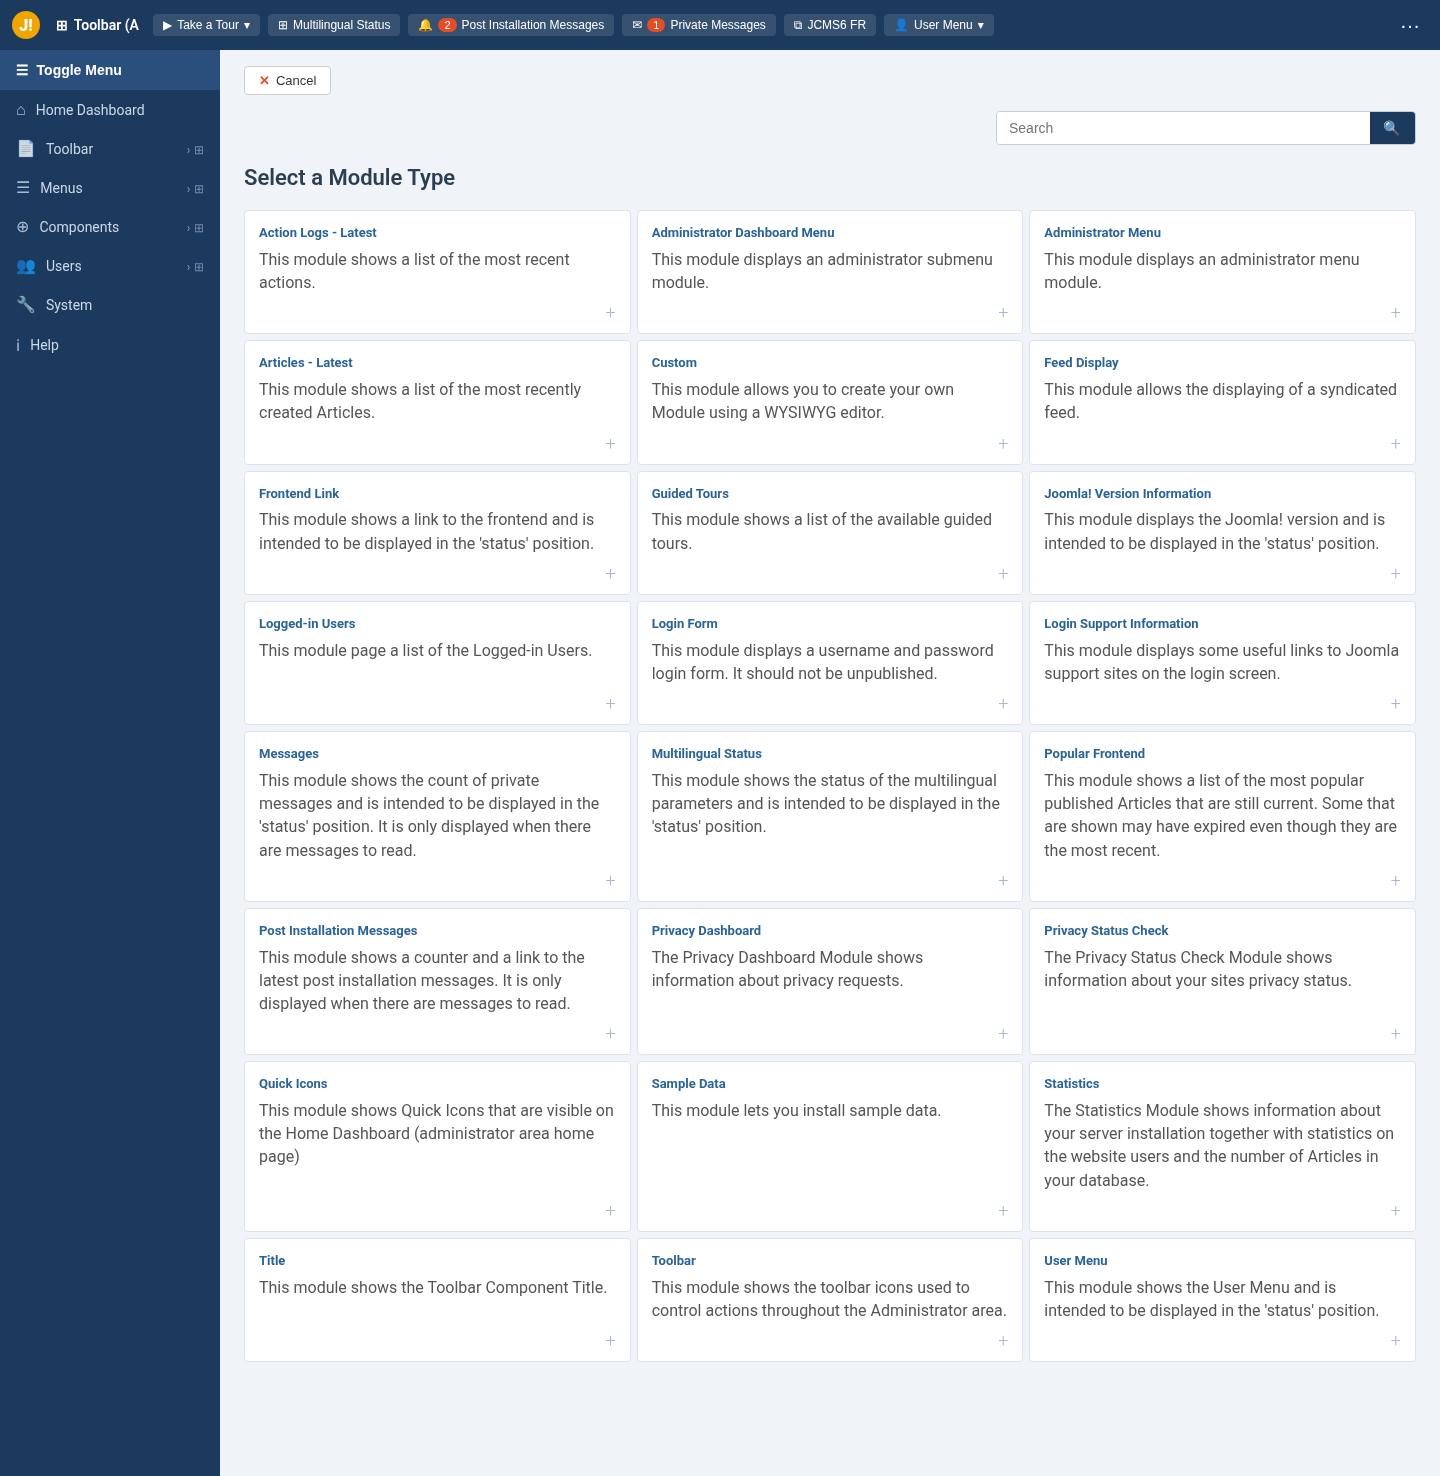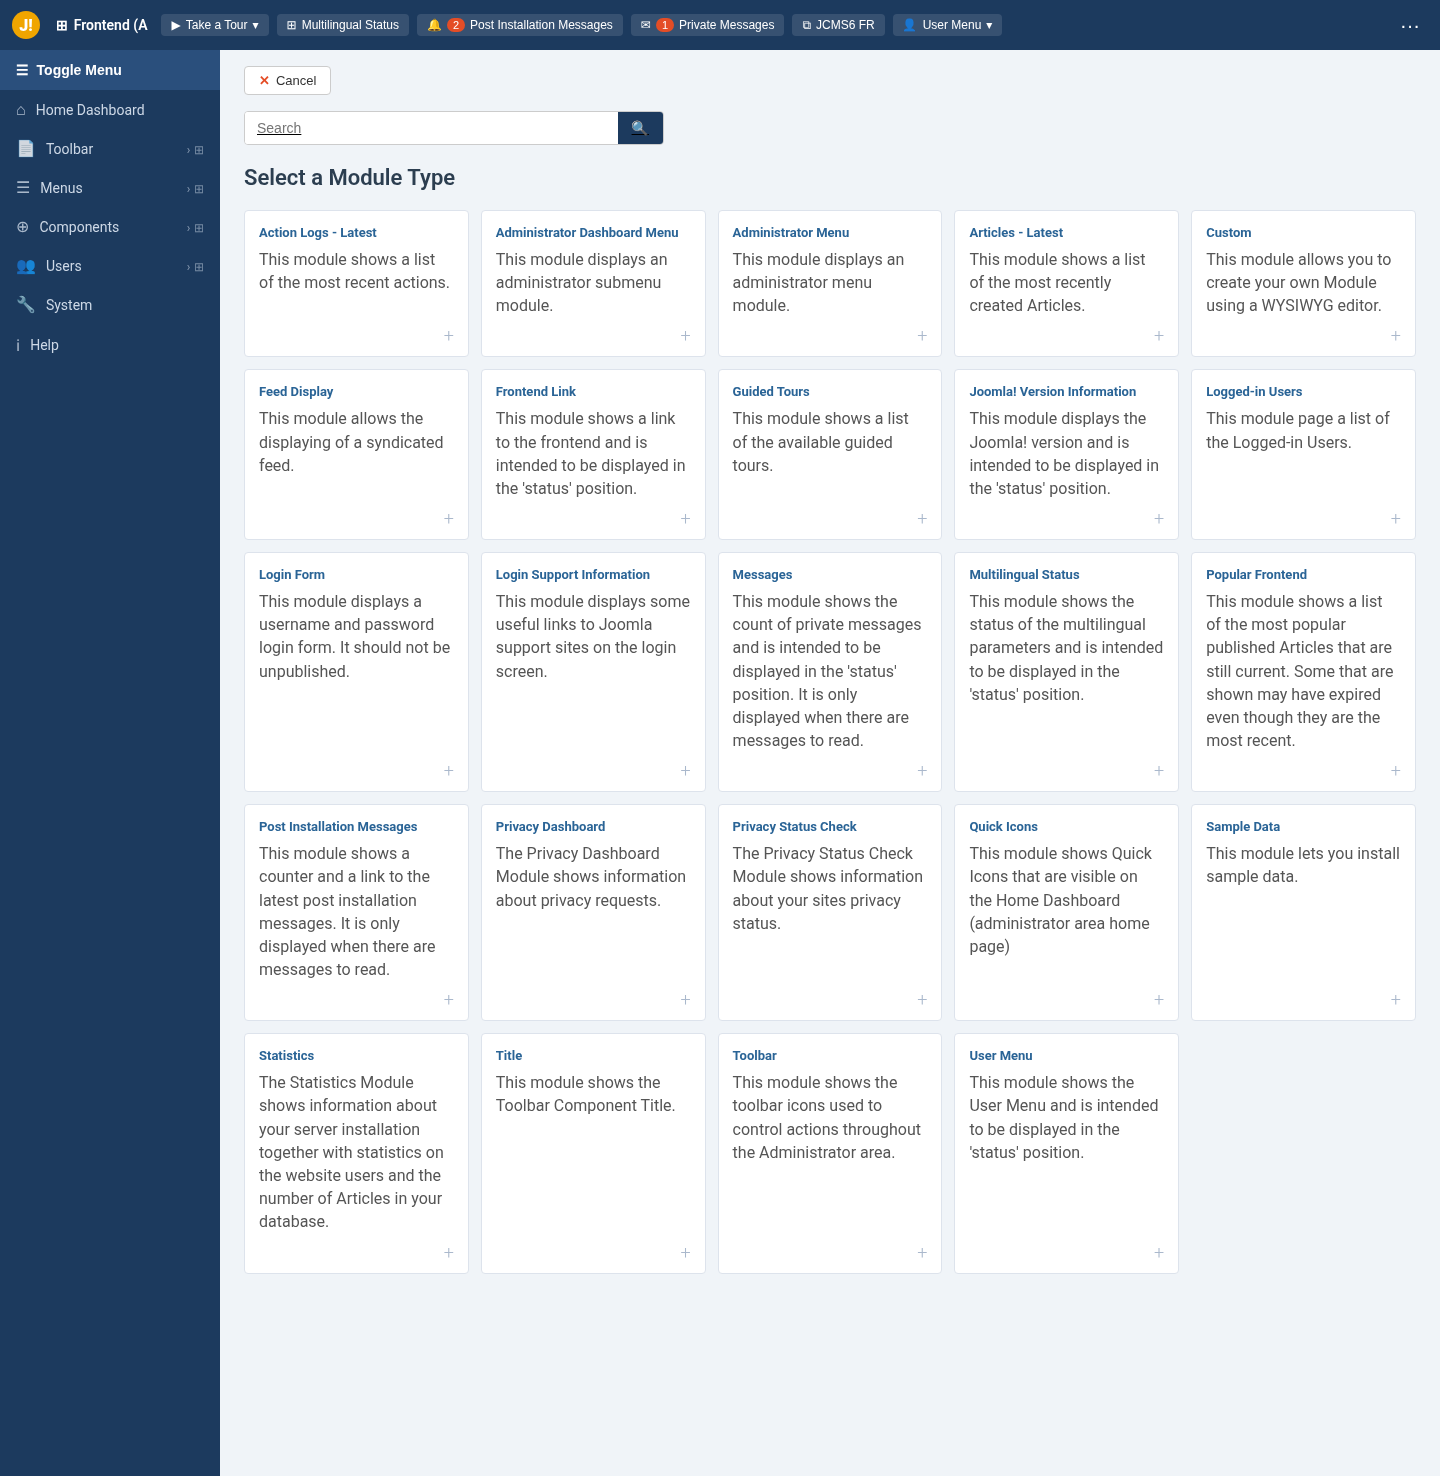--- a/index.html
+++ b/index.html
@@ -126,23 +126,22 @@
       display: flex;
       align-items: center;
       gap: 6px;
       color: #333;
     }
     .cancel-x { color: #e44d26; font-weight: bold; }
 
     
     .search-container {
       display: flex;
-      justify-content: flex-start;
+      justify-content: flex-end;
       margin-bottom: 20px;
-      text-decoration: underline;
     }
     .search-wrapper {
       display: flex;
       width: 420px;
       border: 1px solid #ccc;
       border-radius: 4px;
       overflow: hidden;
       background: #fff;
     }
     .search-input {
@@ -166,22 +165,22 @@
     .page-title {
       font-size: 22px;
       font-weight: 600;
       color: #2c3e50;
       margin-bottom: 20px;
     }
 
     
     .module-grid {
       display: grid;
-      grid-template-columns: repeat(5, 1fr);
-      gap: 12px;
+      grid-template-columns: repeat(3, 1fr);
+      gap: 6px;
     }
 
     .module-card {
       background: #fff;
       border: 1px solid #dde3ec;
       border-radius: 4px;
       padding: 14px 14px 10px;
       cursor: pointer;
       position: relative;
       transition: box-shadow 0.15s;
@@ -236,21 +235,21 @@
   </style>
 </head>
 <body>
 
 <div class="top-nav">
   <div class="joomla-logo">
     <div class="joomla-logo-icon">J!</div>
   </div>
   <div class="top-nav-title">
     <span>⊞</span>
-    <span>Frontend (A</span>
+    <span>Toolbar (A</span>
   </div>
   <button class="top-nav-btn">
     <span>▶</span>
     <span>Take a Tour</span>
     <span>▾</span>
   </button>
   <button class="top-nav-btn">
     <span>⊞</span>
     <span>Multilingual Status</span>
   </button>

